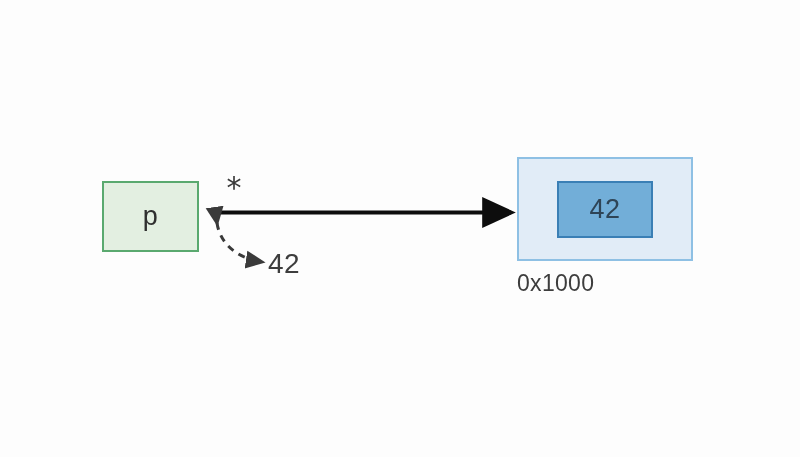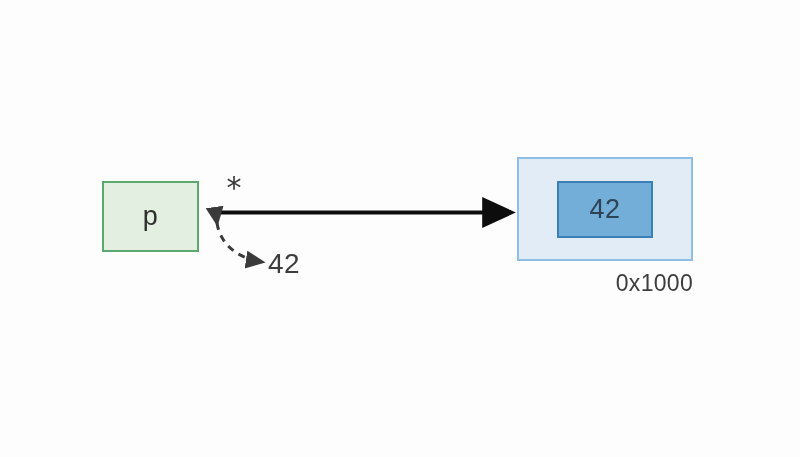--- a/index.html
+++ b/index.html
@@ -110,21 +110,21 @@
     line-height: 1;
     letter-spacing: 0.5px;
   }
 
   
   .mem-address {
     position: absolute;
     left: 517px;
     top: 272px;
     width: 176px;
-    text-align: right;
+    text-align: left;
     font-size: 23px;
     color: #3d3d3d;
     line-height: 1;
     letter-spacing: 0.3px;
   }
 </style>
 </head>
 <body>
 
 <div id="canvas">

